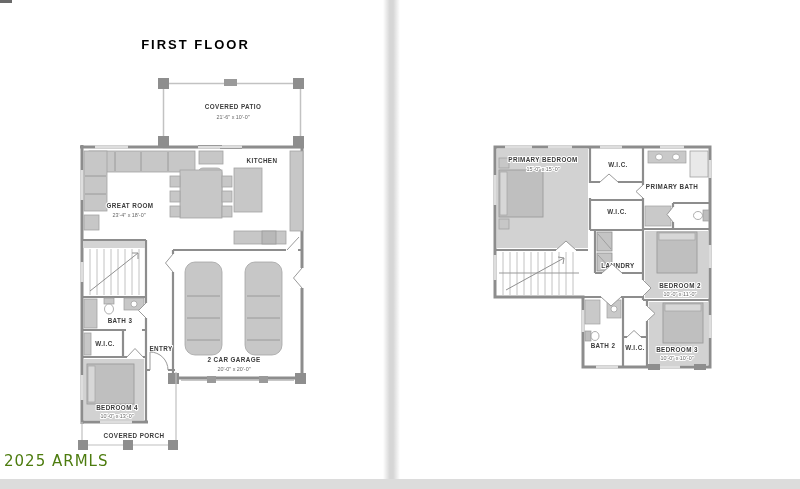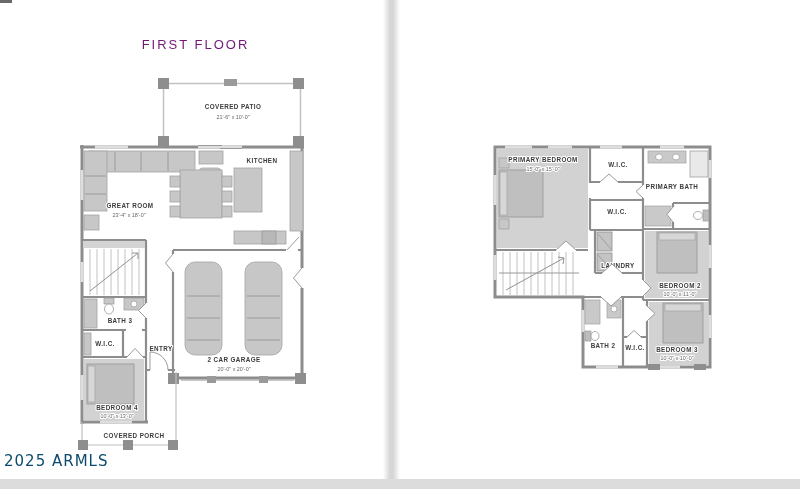--- a/index.html
+++ b/index.html
@@ -1,24 +1,24 @@
 <!DOCTYPE html>
 <html><head>
 <meta charset="utf-8">
 <style>
   html,body{margin:0;padding:0;background:#ffffff;}
   .page{position:relative;width:800px;height:489px;background:#ffffff;overflow:hidden;
         font-family:"Liberation Sans",sans-serif;}
   .panel-divider{position:absolute;left:383px;top:0;width:17px;height:100%;
         background:linear-gradient(90deg,rgba(212,212,212,0) 0%,#d6d6d6 40%,#d6d6d6 60%,rgba(212,212,212,0) 100%);}
-  .floor-title{position:absolute;top:37px;font-size:13px;font-weight:normal;color:#701a75;
+  .floor-title{position:absolute;top:37px;font-size:13px;font-weight:bold;color:#000000;
         letter-spacing:2px;text-align:center;}
   .floor-title.first{left:8px;width:375px;}
   .floor-title.second{left:400px;width:390px;}
-  .watermark{position:absolute;left:4px;top:452px;font-size:15px;color:#0c4a6e;
+  .watermark{position:absolute;left:4px;top:452px;font-size:15px;color:#4d7c0f;
         letter-spacing:1px;font-family:"DejaVu Sans",sans-serif;}
   .bottom-strip{position:absolute;left:0;right:0;bottom:0;height:10px;background:#dcdcdc;}
   .corner-mark{position:absolute;left:0;top:0;width:12px;height:3px;background:#6a6a6a;}
   svg.plan{position:absolute;left:0;top:0;}
   svg text{font-family:"Liberation Sans",sans-serif;}
   .rl{font-size:6.3px;font-weight:700;fill:#3b3b3b;letter-spacing:.4px;text-anchor:middle;
       paint-order:stroke;stroke:#ffffff;stroke-width:2.2px;stroke-linejoin:round;}
   .rd{font-size:5.4px;fill:#666666;text-anchor:middle;
       paint-order:stroke;stroke:#ffffff;stroke-width:2px;stroke-linejoin:round;}
   .wall{stroke:#8d8d8d;stroke-width:3;fill:none;}

